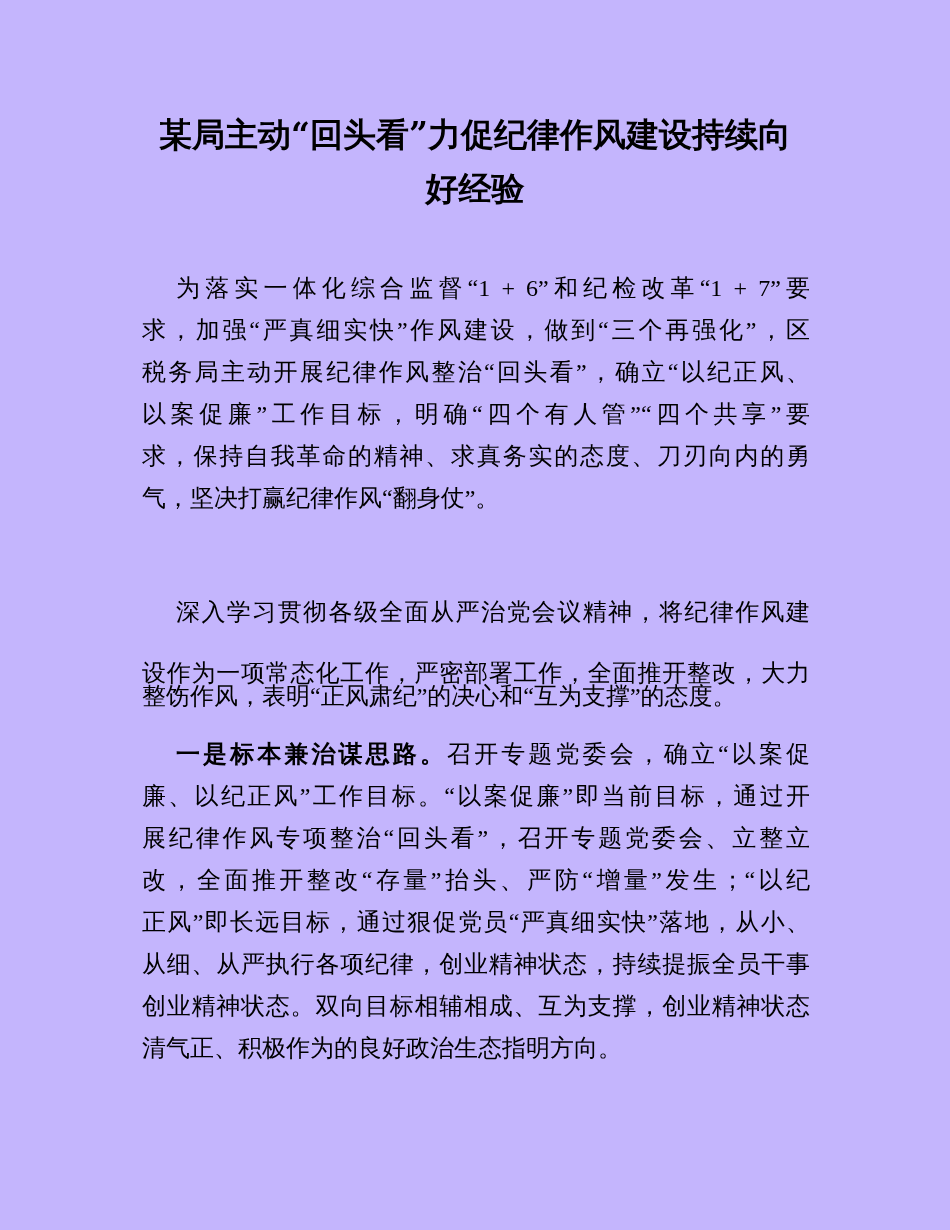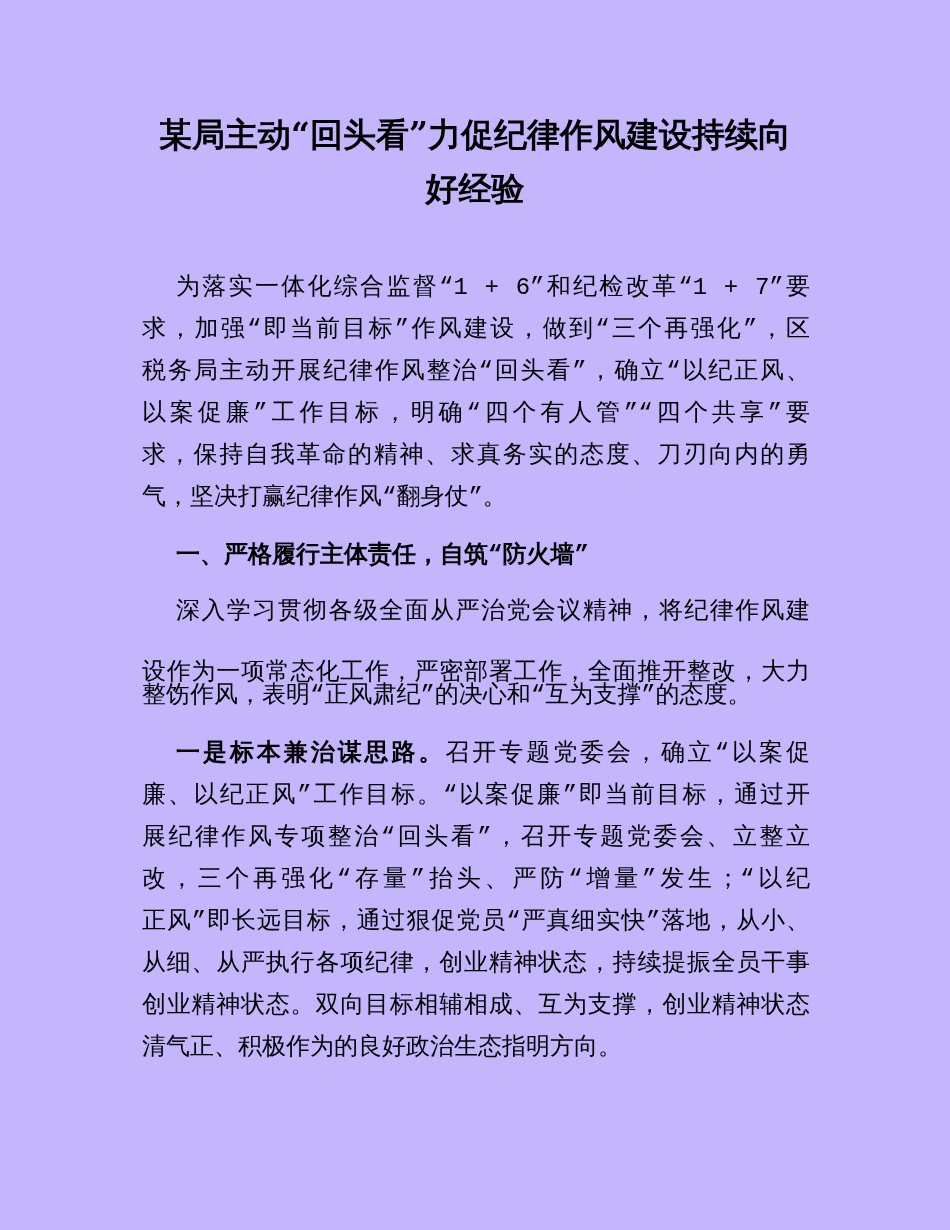--- a/index.html
+++ b/index.html
@@ -31,21 +31,21 @@
       line-height: 46px;
       letter-spacing: 0px;
     }
     .title-line-1 { top: 112px; }
     .title-line-2 { top: 158px; margin-top: 8px; }
 
     .line {
       position: absolute;
       left: 142px;
       width: 668px;
-      font-family: Liberation Mono, monospace;
+      font-family: Liberation Serif, serif;
       font-size: 24px;
       line-height: 30px;
       height: 30px;
       white-space: nowrap;
       text-align: justify;
       text-align-last: justify;
       font-weight: normal;
     }
     .line.indent { left: 176px; width: 634px; }
     .line.last { text-align-last: left; }
@@ -55,39 +55,38 @@
 </head>
 <body>
 
 <div class="page">
 
   <div class="title title-line-1">某局主动“回头看”力促纪律作风建设持续向</div>
   <div class="title title-line-2">好经验</div>
 
   <div>
     <div class="line indent" style="top:273px">为落实一体化综合监督“1 + 6”和纪检改革“1 + 7”要</div>
-    <div class="line" style="top:315px">求，加强“即当前目标”作风建设，做到“三个再强化”，区</div>
+    <div class="line" style="top:315px">求，加强“严真细实快”作风建设，做到“三个再强化”，区</div>
     <div class="line" style="top:357px">税务局主动开展纪律作风整治“回头看”，确立“以纪正风、</div>
     <div class="line" style="top:399px">以案促廉”工作目标，明确“四个有人管”“四个共享”要</div>
     <div class="line" style="top:441px">求，保持自我革命的精神、求真务实的态度、刀刃向内的勇</div>
     <div class="line last" style="top:483px">气，坚决打赢纪律作风“翻身仗”。</div>
   </div>
 
-  <div class="line indent heading" style="top:541px">一、严格履行主体责任，自筑“防火墙”</div>
 
   <div>
     <div class="line indent" style="top:597px">深入学习贯彻各级全面从严治党会议精神，将纪律作风建</div>
     <div class="line" style="top:658px">设作为一项常态化工作，严密部署工作，全面推开整改，大力</div>
     <div class="line last" style="top:681px">整饬作风，表明“正风肃纪”的决心和“互为支撑”的态度。</div>
   </div>
 
   <div>
     <div class="line indent" style="top:739px"><span class="bold-lead">一是标本兼治谋思路。</span><span>召开专题党委会，确立“以案促</span></div>
     <div class="line" style="top:781px">廉、以纪正风”工作目标。“以案促廉”即当前目标，通过开</div>
     <div class="line" style="top:823px">展纪律作风专项整治“回头看”，召开专题党委会、立整立</div>
-    <div class="line" style="top:865px">改，三个再强化“存量”抬头、严防“增量”发生；“以纪</div>
+    <div class="line" style="top:865px">改，全面推开整改“存量”抬头、严防“增量”发生；“以纪</div>
     <div class="line" style="top:907px">正风”即长远目标，通过狠促党员“严真细实快”落地，从小、</div>
     <div class="line" style="top:949px">从细、从严执行各项纪律，创业精神状态，持续提振全员干事</div>
     <div class="line" style="top:991px">创业精神状态。双向目标相辅相成、互为支撑，创业精神状态</div>
     <div class="line last" style="top:1033px">清气正、积极作为的良好政治生态指明方向。</div>
   </div>
 
 </div>
 
 </body></html>

